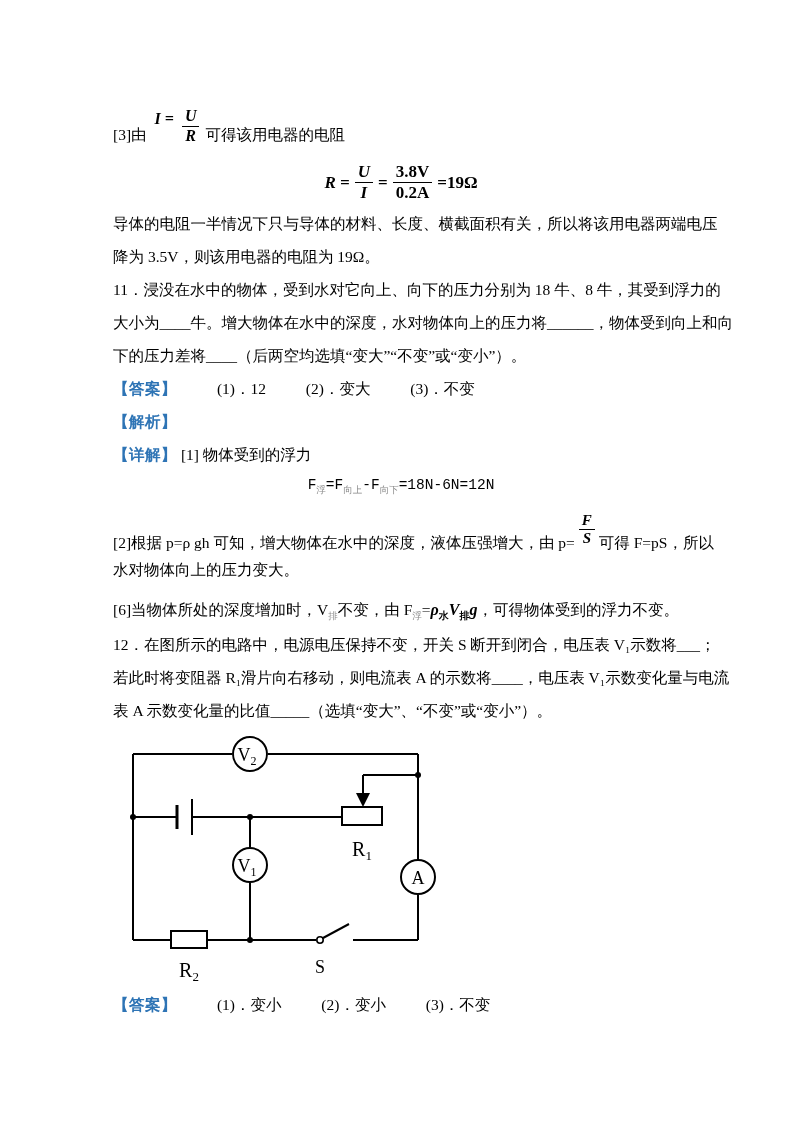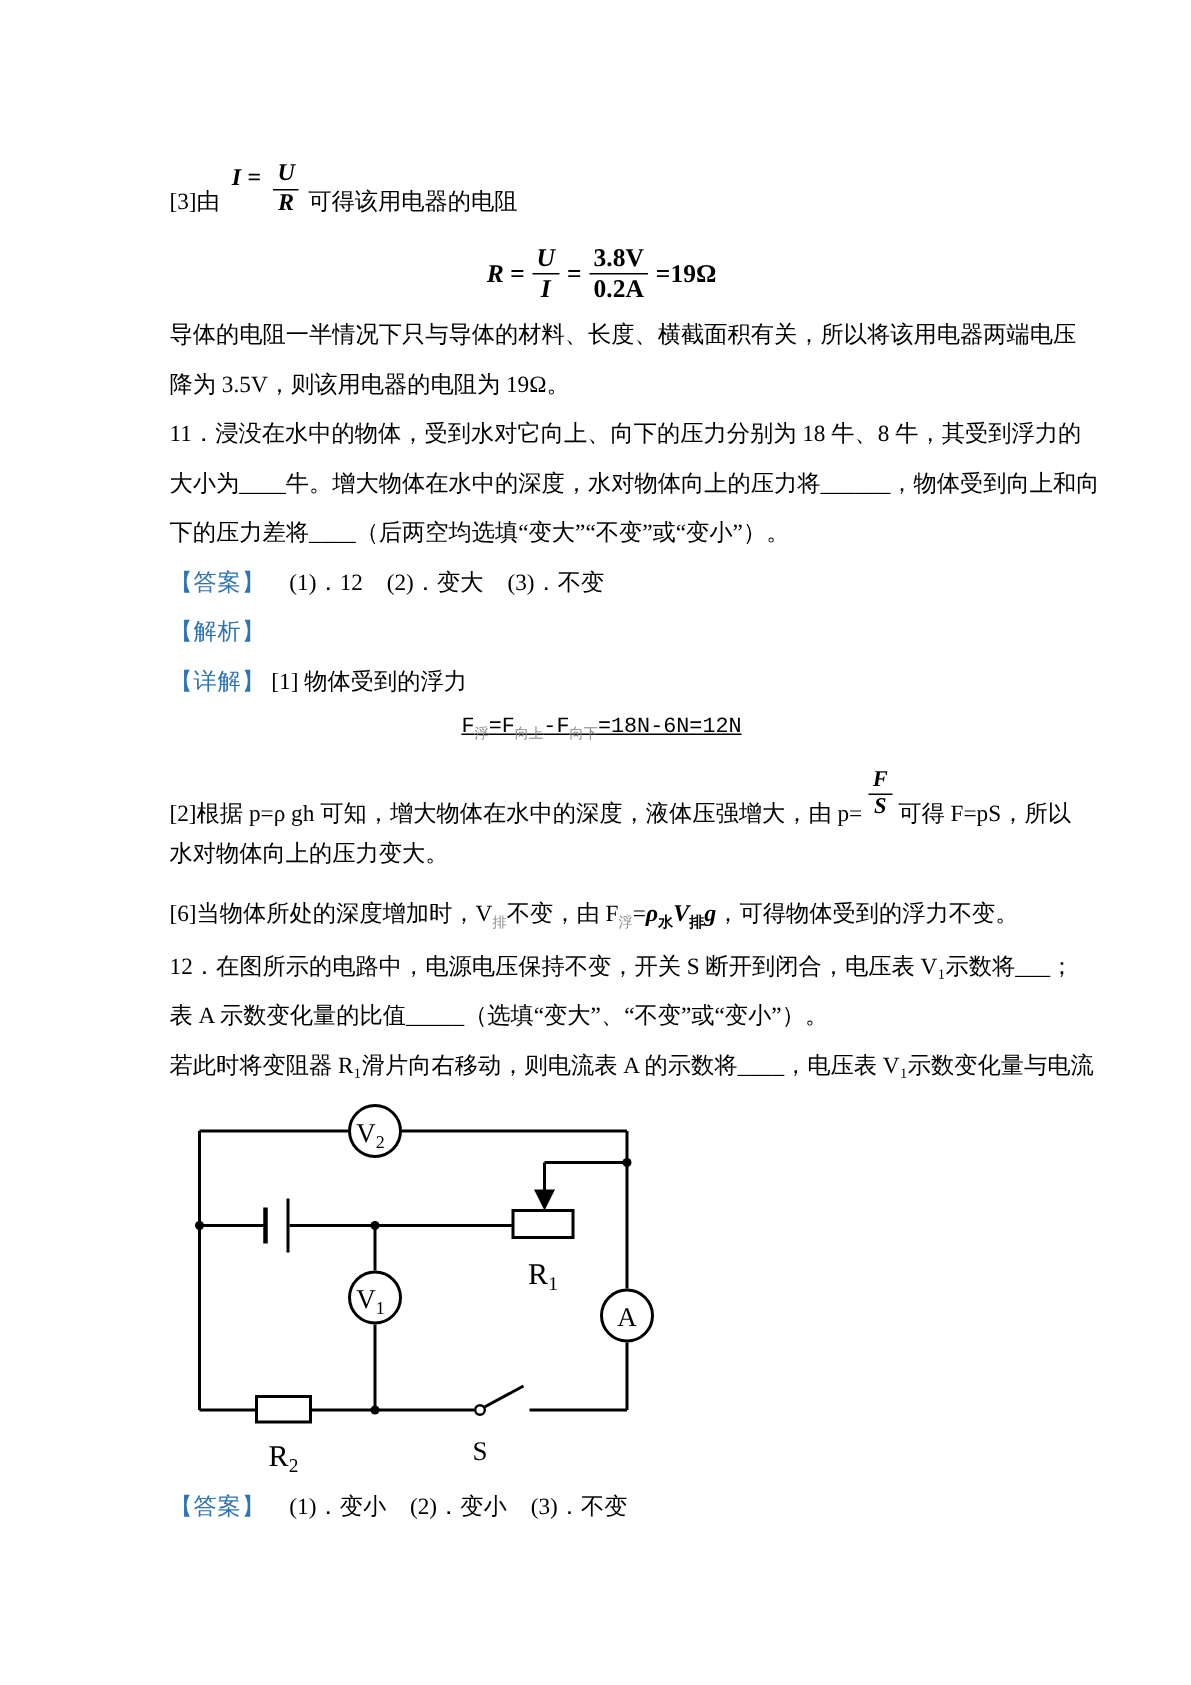--- a/index.html
+++ b/index.html
@@ -4,21 +4,21 @@
 <style>
   html,body{margin:0;padding:0;background:#ffffff;}
   .page{position:relative;width:794px;height:1123px;background:#ffffff;overflow:hidden;
         font-family:"Liberation Serif","DejaVu Serif",serif;color:#000;}
   .content{position:absolute;left:113px;top:0;width:576px;font-size:15.5px;line-height:33px;}
 
   .bodyline{line-height:33px;white-space:nowrap;}
 
   
   .blue-label{color:#2e74b5;font-family:"Liberation Sans","DejaVu Sans",sans-serif;
-              font-weight:normal;letter-spacing:0.5px;}
+              font-weight:bold;letter-spacing:0.5px;}
 
   
   .vfrac{display:inline-flex;flex-direction:column;align-items:center;
          font-weight:bold;font-style:italic;line-height:1.15;vertical-align:middle;}
   .vfrac .num{border-bottom:1.6px solid #000;padding:0 3px;}
   .vfrac .den{padding:0 3px;}
   .upright{font-style:normal;}
 
   
   .step3-row{margin-top:101px;display:flex;align-items:flex-end;height:44px;white-space:nowrap;}
@@ -27,25 +27,25 @@
   .step3-row .ifrac-lhs{font-weight:bold;font-style:italic;font-size:16px;margin:0 2px 10px 8px;}
 
   
   .formula-main{margin-top:12px;height:50px;display:flex;justify-content:center;
                 align-items:center;font-size:17px;font-weight:bold;white-space:nowrap;}
   .formula-main .vfrac{font-size:17px;margin:0 5px;}
   .formula-main .lhs,.formula-main .eq,.formula-main .result{font-weight:bold;}
   .formula-main .lhs{font-style:italic;}
 
   .ans-row{line-height:33px;white-space:nowrap;}
-  .ans-item{margin-left:12px;}
+  .ans-item{margin-left:36px;}
 
   
   .f-formula{margin-top:4px;height:20px;line-height:20px;text-align:center;
-             font-family:"Liberation Mono","DejaVu Sans Mono",monospace;font-size:14.5px;white-space:nowrap;text-decoration:underline;}
+             font-family:"Liberation Mono","DejaVu Sans Mono",monospace;font-size:14.5px;white-space:nowrap;}
   .f-formula sub{font-size:9.5px;color:#8a8a8a;font-family:"Liberation Serif",serif;}
 
   .sub-cn{font-size:9.5px;color:#8a8a8a;}
 
   
   .detail2-row{margin-top:12px;display:flex;align-items:flex-end;height:46px;white-space:nowrap;}
   .detail2-row .txt{line-height:21px;}
   .detail2-row .vfrac{font-size:15px;margin:0 4px 6px 4px;}
 
   .detail3-row{margin-top:6px;height:36px;line-height:36px;white-space:nowrap;}
@@ -125,22 +125,22 @@
       </div>
       <div class="bodyline">水对物体向上的压力变大。</div>
 
       <div class="detail3-row">
         <span>[6]当物体所处的深度增加时，V</span><sub class="sub-cn">排</sub><span>不变，由 F</span><sub class="sub-cn">浮</sub><span>=</span><span class="bold-expr"><span>ρ</span><sub>水</sub><span>V</span><sub>排</sub><span>g</span></span><span>，可得物体受到的浮力不变。</span>
       </div>
     </div>
 
     <div class="q12-block">
       <div class="bodyline">12．在图所示的电路中，电源电压保持不变，开关 S 断开到闭合，电压表 V₁示数将___；</div>
+      <div class="bodyline">若此时将变阻器 R₁滑片向右移动，则电流表 A 的示数将____，电压表 V₁示数变化量与电流</div>
       <div class="bodyline">表 A 示数变化量的比值_____（选填“变大”、“不变”或“变小”）。</div>
-      <div class="bodyline">若此时将变阻器 R₁滑片向右移动，则电流表 A 的示数将____，电压表 V₁示数变化量与电流</div>
 
       <div class="circuit-wrap">
         <svg width="336" height="266" viewBox="0 0 336 266" xmlns="http://www.w3.org/2000/svg">
           <g stroke="#000" stroke-width="2" fill="none">
             <line x1="23" y1="26" x2="122" y2="26"></line>
             <line x1="158" y1="26" x2="308" y2="26"></line>
             <line x1="23" y1="26" x2="23" y2="212"></line>
             <line x1="308" y1="26" x2="308" y2="131"></line>
             <line x1="308" y1="167" x2="308" y2="212"></line>
             <line x1="23" y1="89" x2="66" y2="89"></line>

